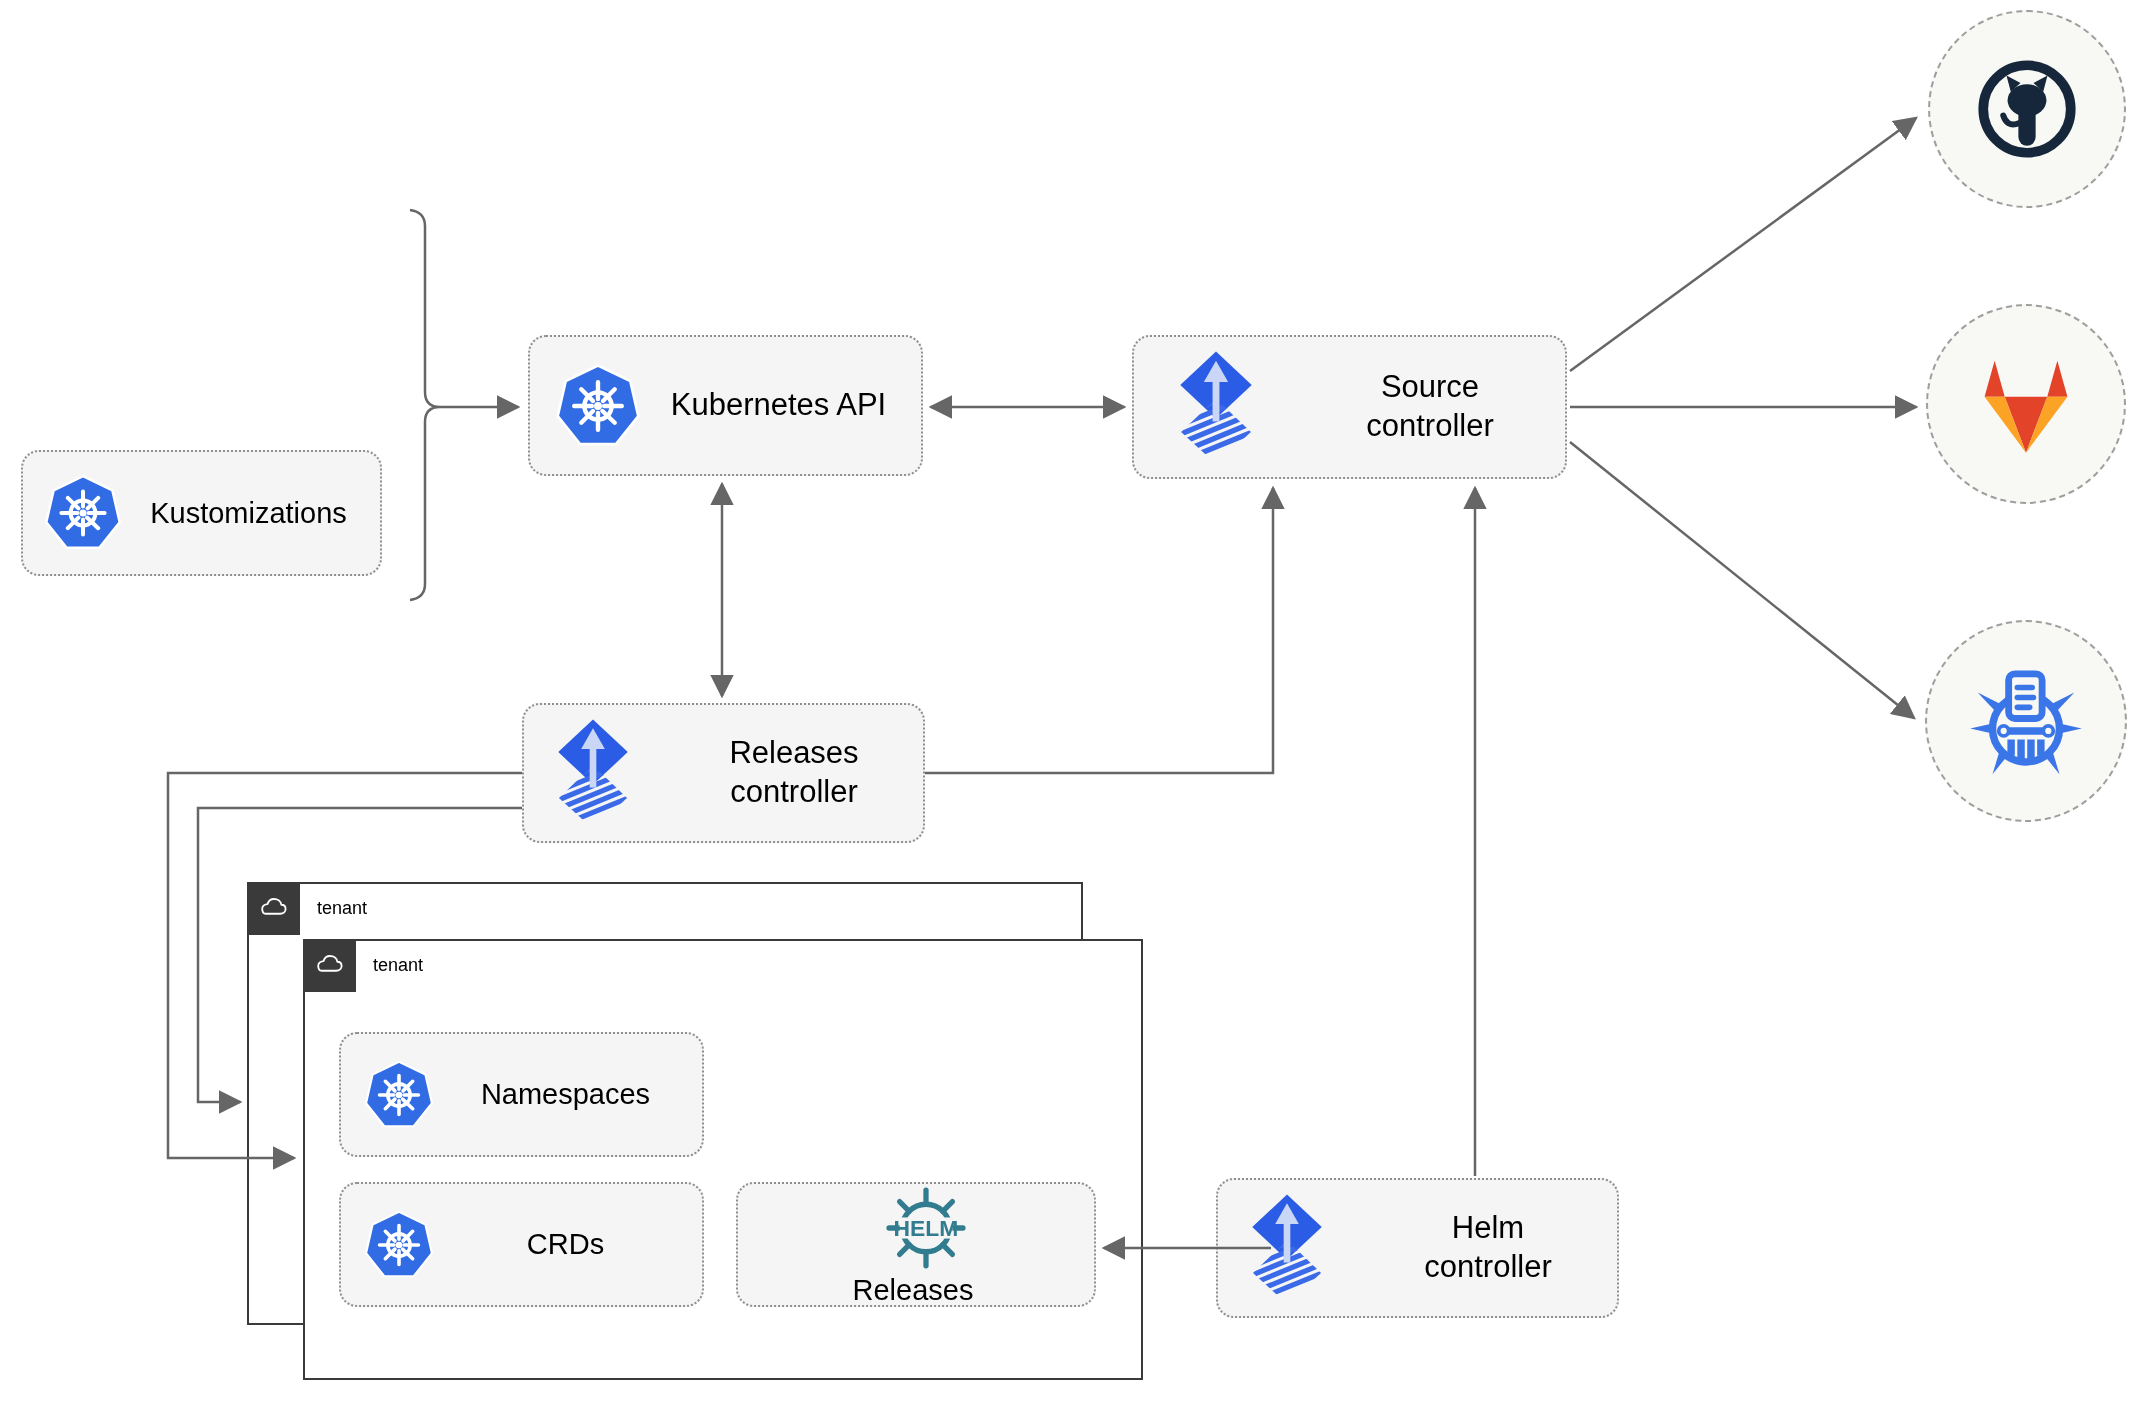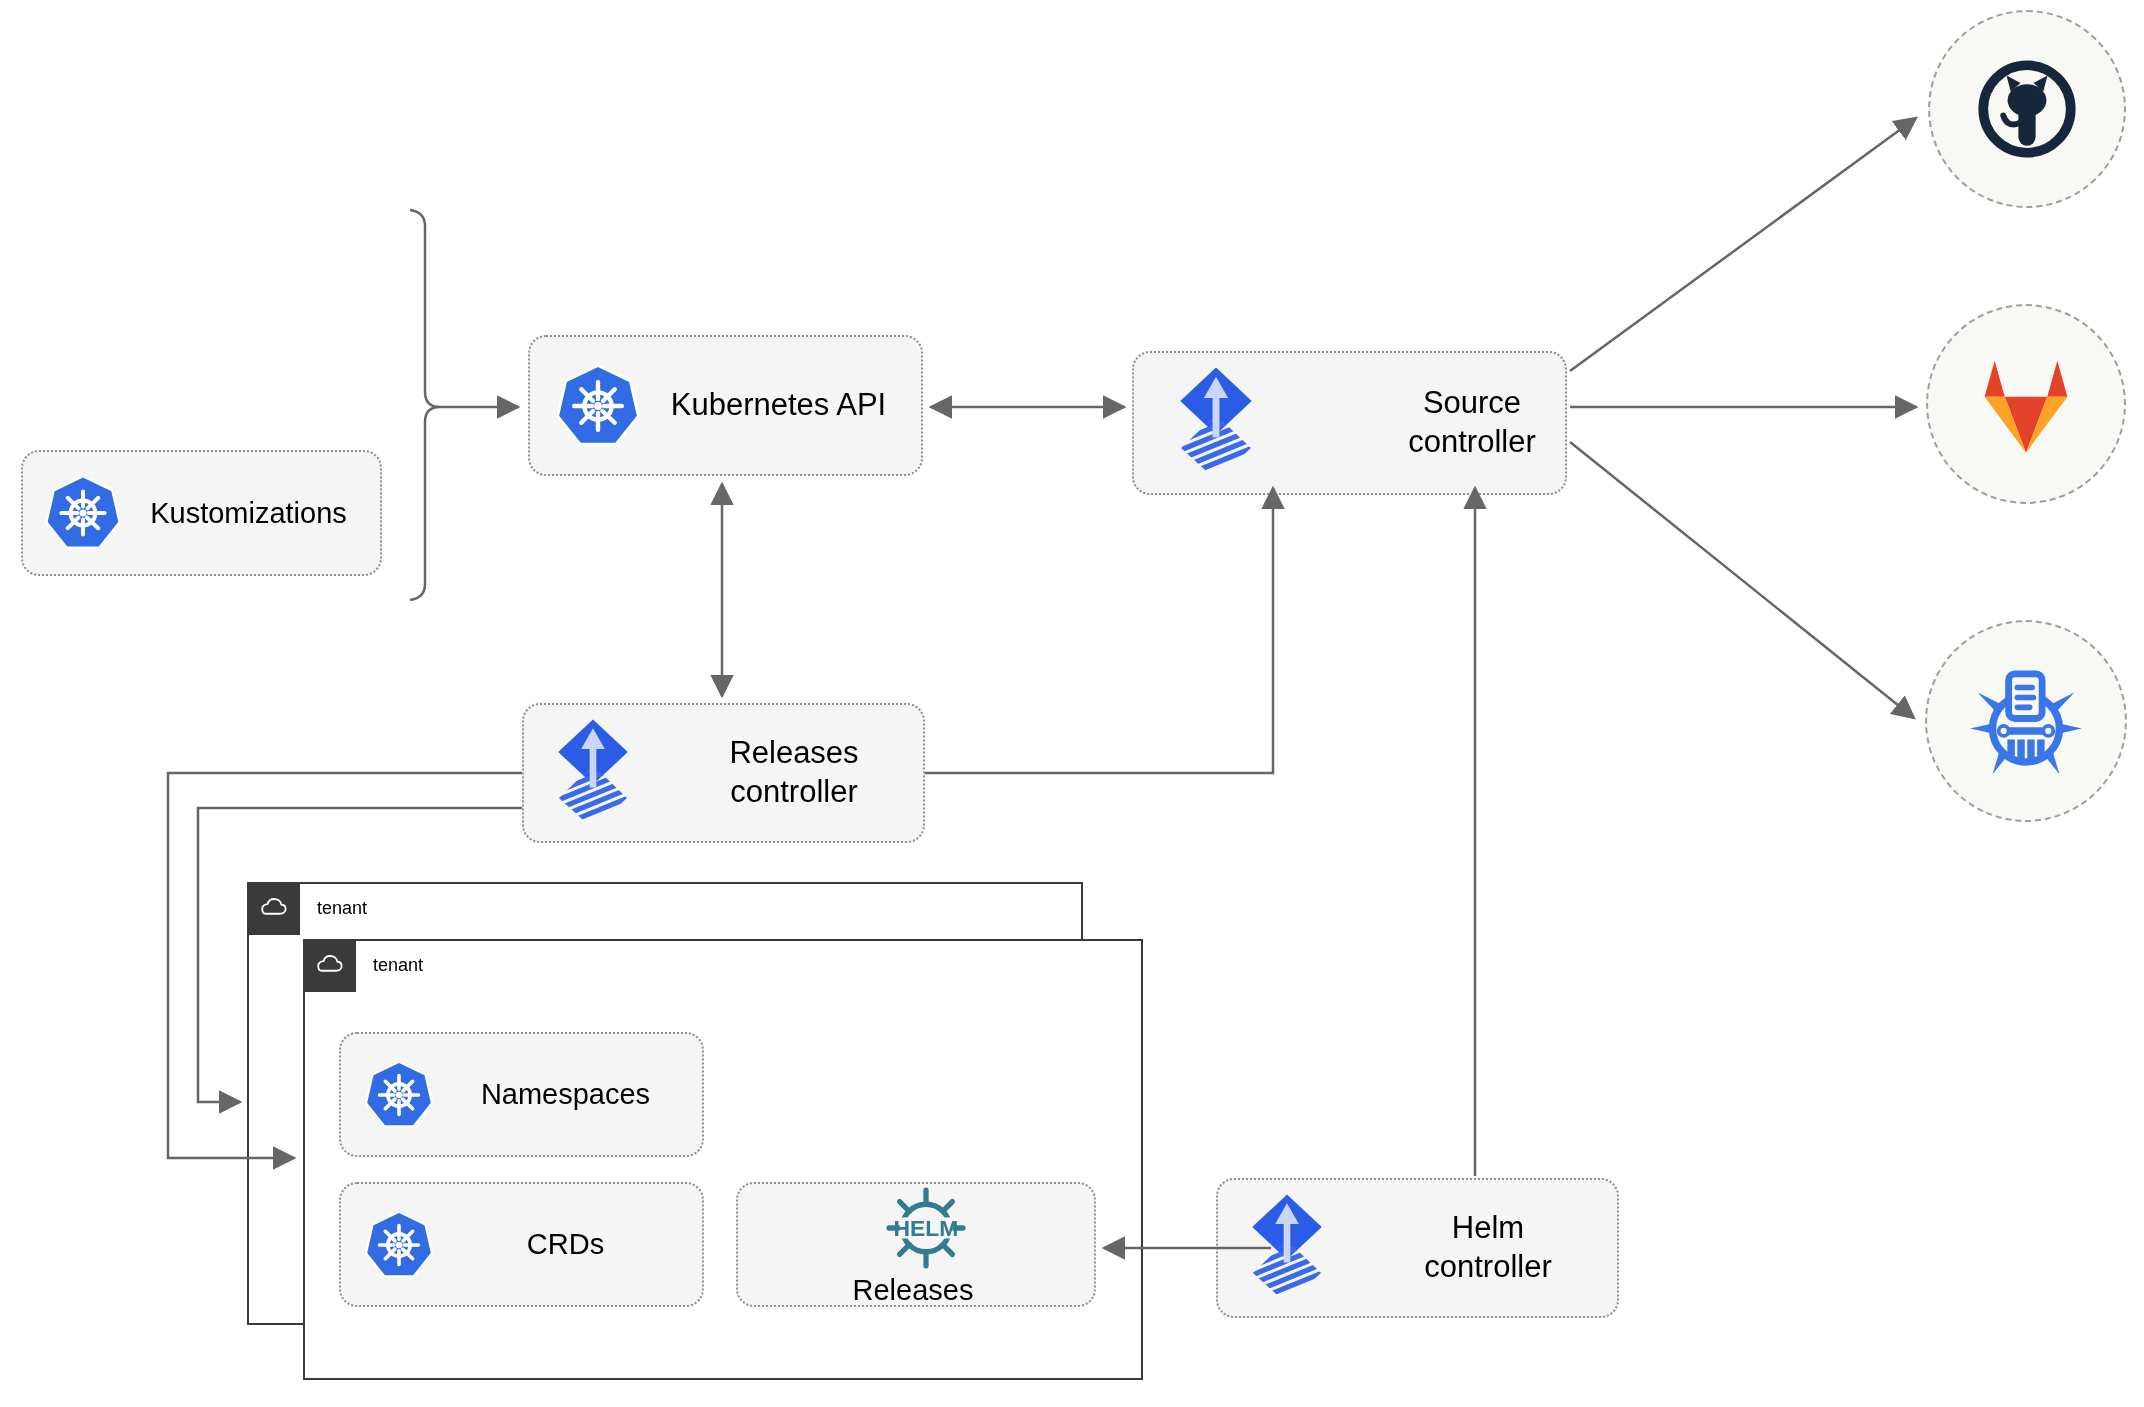--- a/index.html
+++ b/index.html
@@ -139,21 +139,21 @@
     <div class="nlabel">Kustomizations</div>
   </div>
 
   <div class="node" style="left:528px; top:335px; width:395px; height:141px;">
     <svg class="nicon" width="88" height="88" style="margin-left:24px">
         <use href="#icon-kubernetes"></use>
       </svg>
     <div class="nlabel big">Kubernetes API</div>
   </div>
 
-  <div class="node" style="left:1132px; top:351px; width:435px; height:144px;gap:42px;">
+  <div class="node" style="left:1132px; top:335px; width:435px; height:144px;">
     <svg class="nicon" width="76" height="114" style="margin-left:44px">
         <use href="#icon-flux"></use>
       </svg>
     <div class="nlabel big narrow" style="margin-left:72px">Source controller</div>
   </div>
 
   <div class="node" style="left:522px; top:703px; width:403px; height:140px;">
     <svg class="nicon" width="74" height="111" style="margin-left:32px">
         <use href="#icon-flux"></use>
       </svg>

